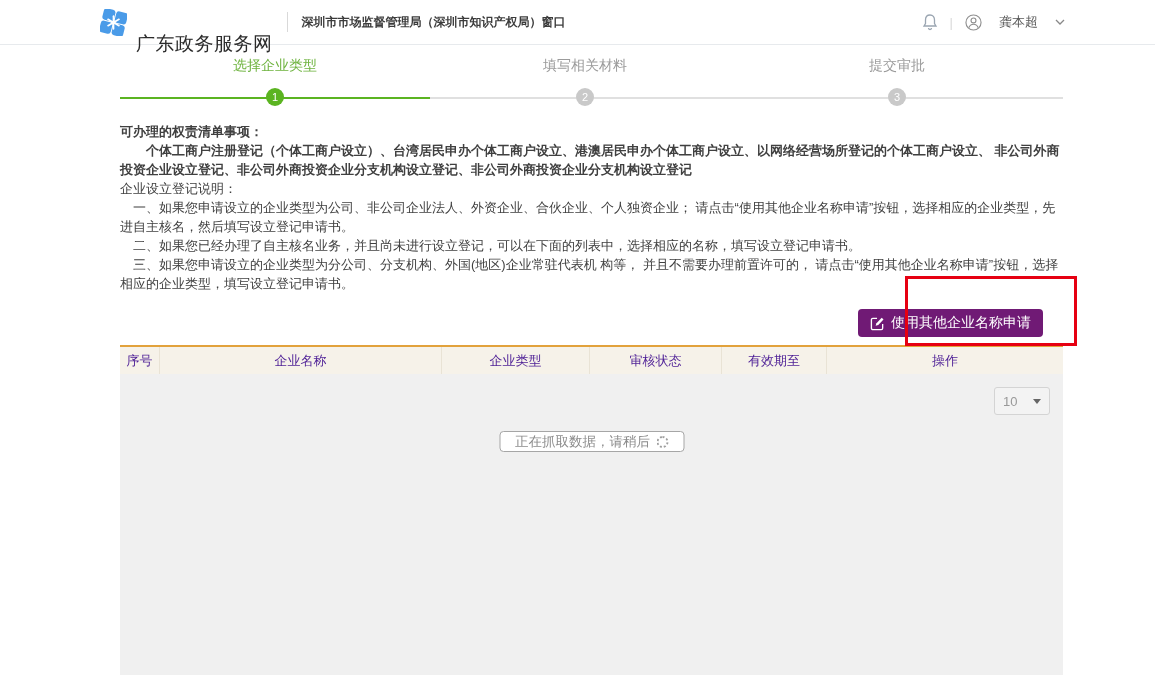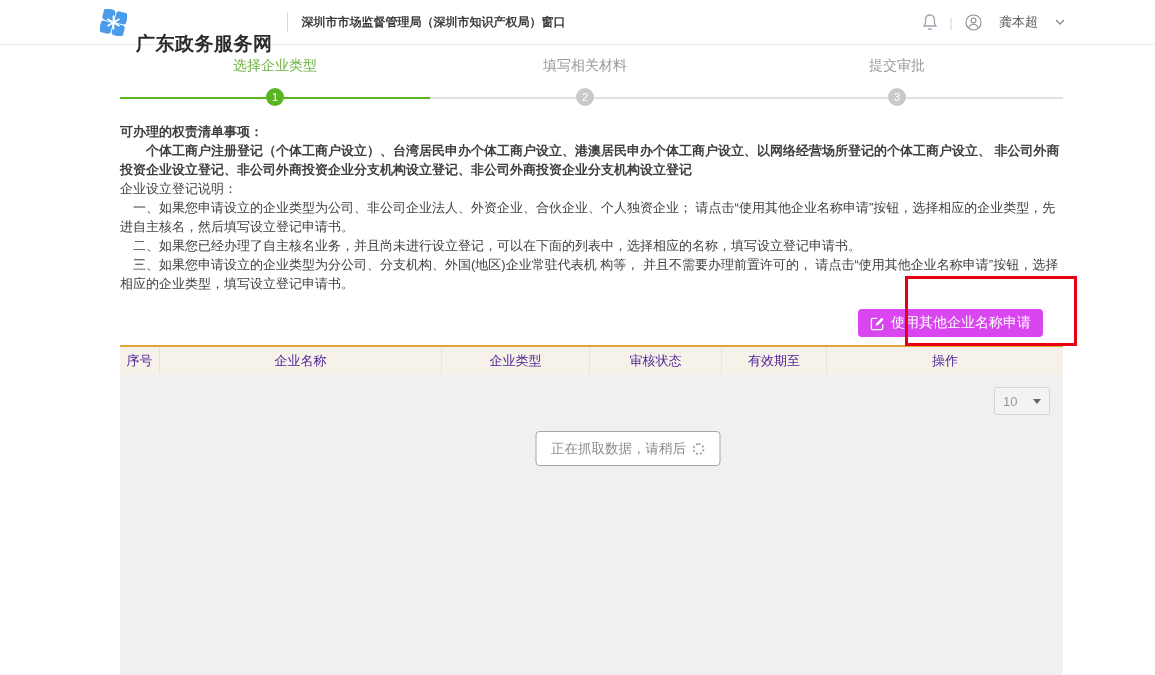--- a/index.html
+++ b/index.html
@@ -14,21 +14,21 @@
   
   .topbar{
     height:45px;
     display:flex; justify-content:space-between; align-items:center;
     padding:0 90px 0 100px;
     border-bottom:1px solid #e7eaed;
     background:#fff;
   }
   .topbar-left{ display:flex; align-items:center; }
   .logo{ display:inline-flex; margin-right:9px; }
-  .brand{ font-size:19px; font-weight:bold; color:#2b2b2b; letter-spacing:.5px; cursor:pointer;margin-top:43px;}
+  .brand{ font-size:19px; font-weight:normal; color:#2b2b2b; letter-spacing:.5px; cursor:pointer;margin-top:43px;}
   .vdiv{ width:1px; height:20px; background:#d9d9d9; margin:0 14px; display:inline-block;}
   .wtitle{ font-size:12px; color:#3c3c3c; font-weight:bold;}
   .topbar-right{ display:flex; align-items:center; font-size:13px; color:#595959;}
   .bell{ display:inline-flex; cursor:pointer; }
   .vbar{ color:#d9d9d9; margin:0 12px; font-size:13px;}
   .user{ display:inline-flex; align-items:center; gap:17px; cursor:pointer;}
   
   .content{ width:943px; margin-left:120px; }
   
   .steps{ position:relative; height:60px; margin-top:10px; }
@@ -52,21 +52,21 @@
   .notice{ margin-top:7px; }
   .notice p{ font-size:13px; line-height:19px; color:#404040; }
   .red{ color:#ff0000; font-weight:bold; }
   .ind2{ text-indent:2em; }
   .ind1{ text-indent:1em; }
   
   .action-row{ text-align:right; padding-right:20px; margin-top:16px; height:28px; }
   .btn-primary{
     display:inline-flex; align-items:center; gap:6px;
     height:28px; padding:0 12px;
-    background:#d946ef; color:#fff; border:none; border-radius:4px;
+    background:#701a75; color:#fff; border:none; border-radius:4px;
     font-size:14px; font-family:inherit; cursor:pointer;
   }
   
   .grid{ margin-top:8px; }
   .thead{
     display:flex; height:29px; align-items:center;
     background:#f6f2e9; border-top:2px solid #e2a23c;
     color:#4c1d95; font-size:13px; text-align:center;
   }
   .th{ height:27px; line-height:27px; border-right:1px solid #e9e3d5; }
@@ -78,24 +78,24 @@
     position:absolute; top:13px; right:13px;
     width:56px; height:26px;
     background:#f3f3f3; border:1px solid #d4d4d4; border-radius:3px;
     display:flex; align-items:center; justify-content:space-between;
     padding:13px 8px; color:#999; font-size:13px; cursor:pointer;
   }
   .caret{ width:0; height:0; border-left:4px solid transparent;
     border-right:4px solid transparent; border-top:5px solid #666; }
   .loading{
     position:absolute; top:57px; left:50%; transform:translateX(-50%);
-    height:35px; padding:0 15px;
+    height:21px; padding:0 15px;
     background:#fff; border:1px solid #a6a6a6; border-radius:4px;
     display:flex; align-items:center; gap:6px;
-    color:#8c8c8c; font-size:13.5px; white-space:nowrap;margin-left:36px;
+    color:#8c8c8c; font-size:13.5px; white-space:nowrap;
   }
   .spin{ width:12px; height:12px; border:2px dotted #9e9e9e; border-radius:50%; display:inline-block; }
   
   .annotation{
     position:absolute; left:905px; top:276px; width:172px; height:70px;
     border:3px solid #e60012; z-index:5; pointer-events:none;
   }
 </style>
 </head>
 <body>

